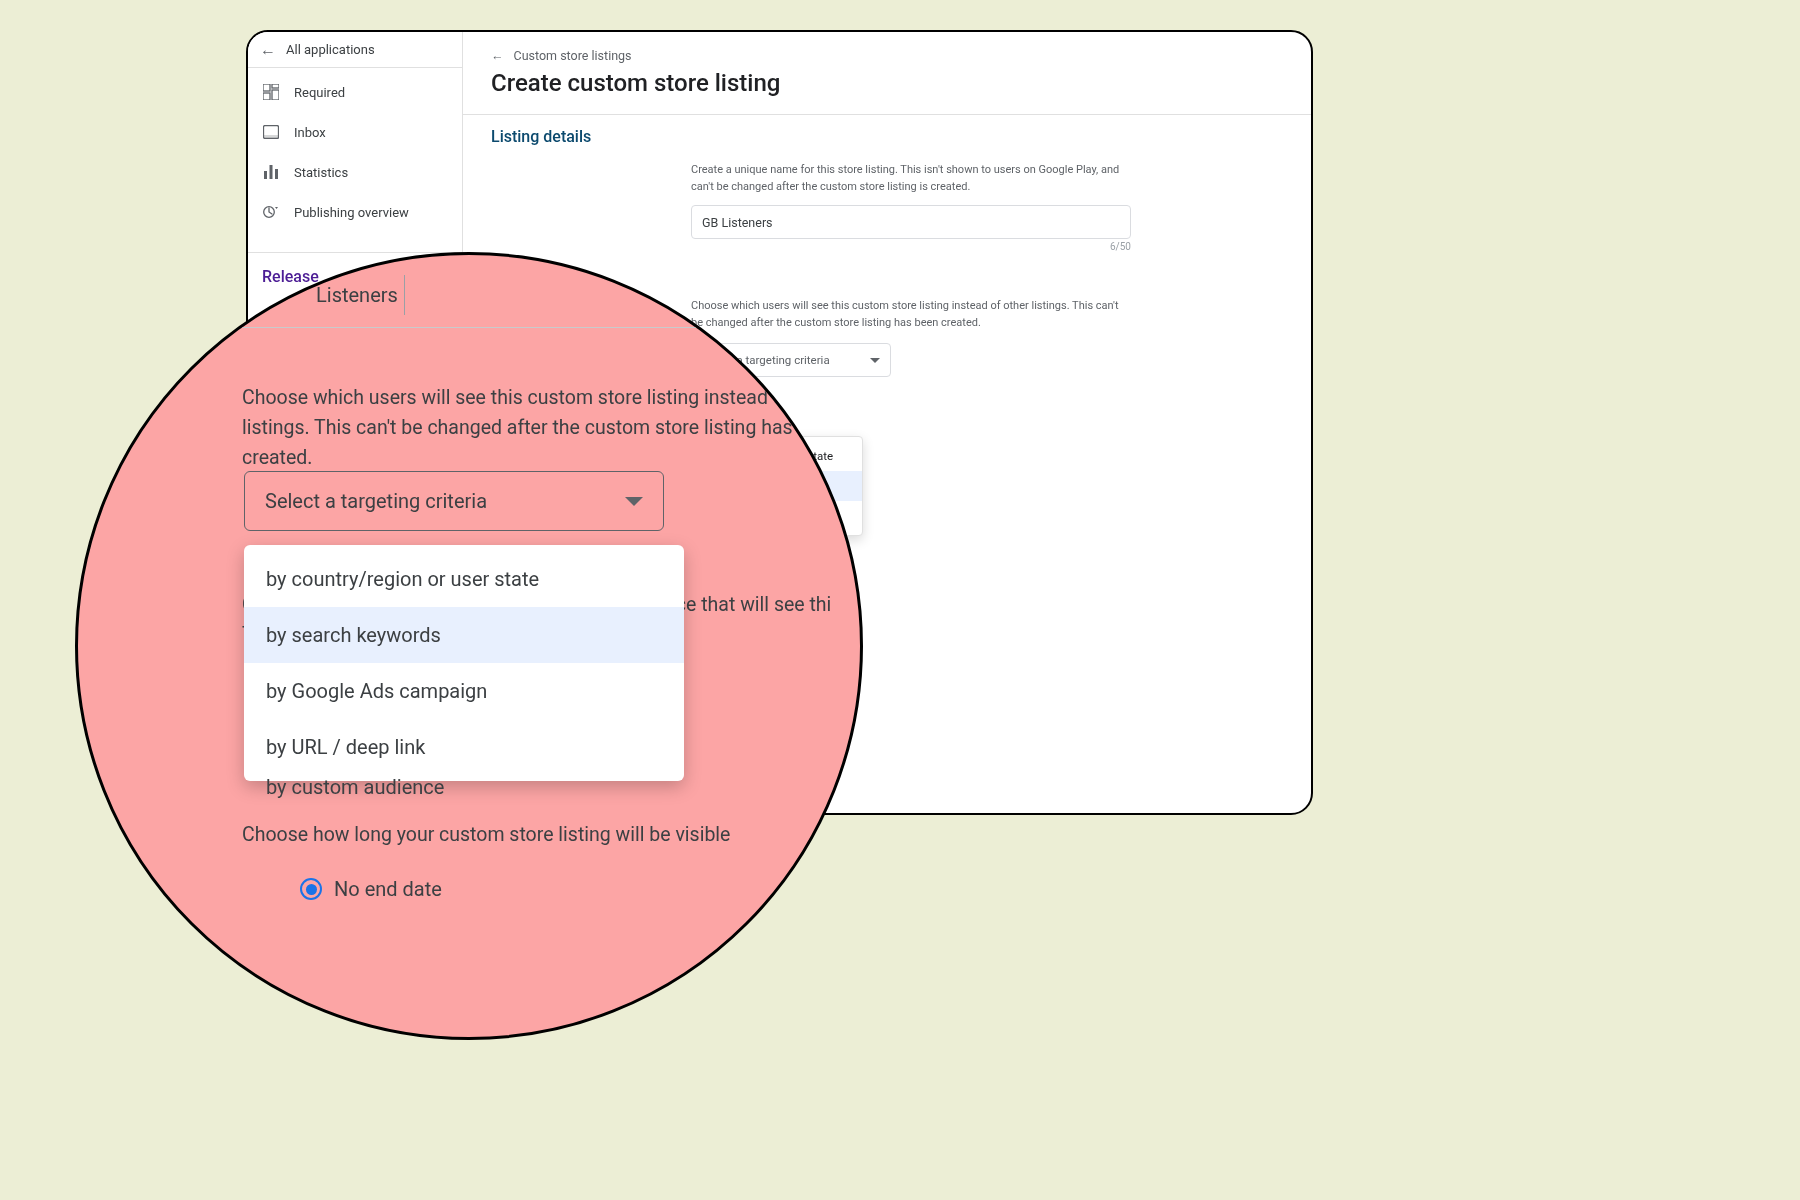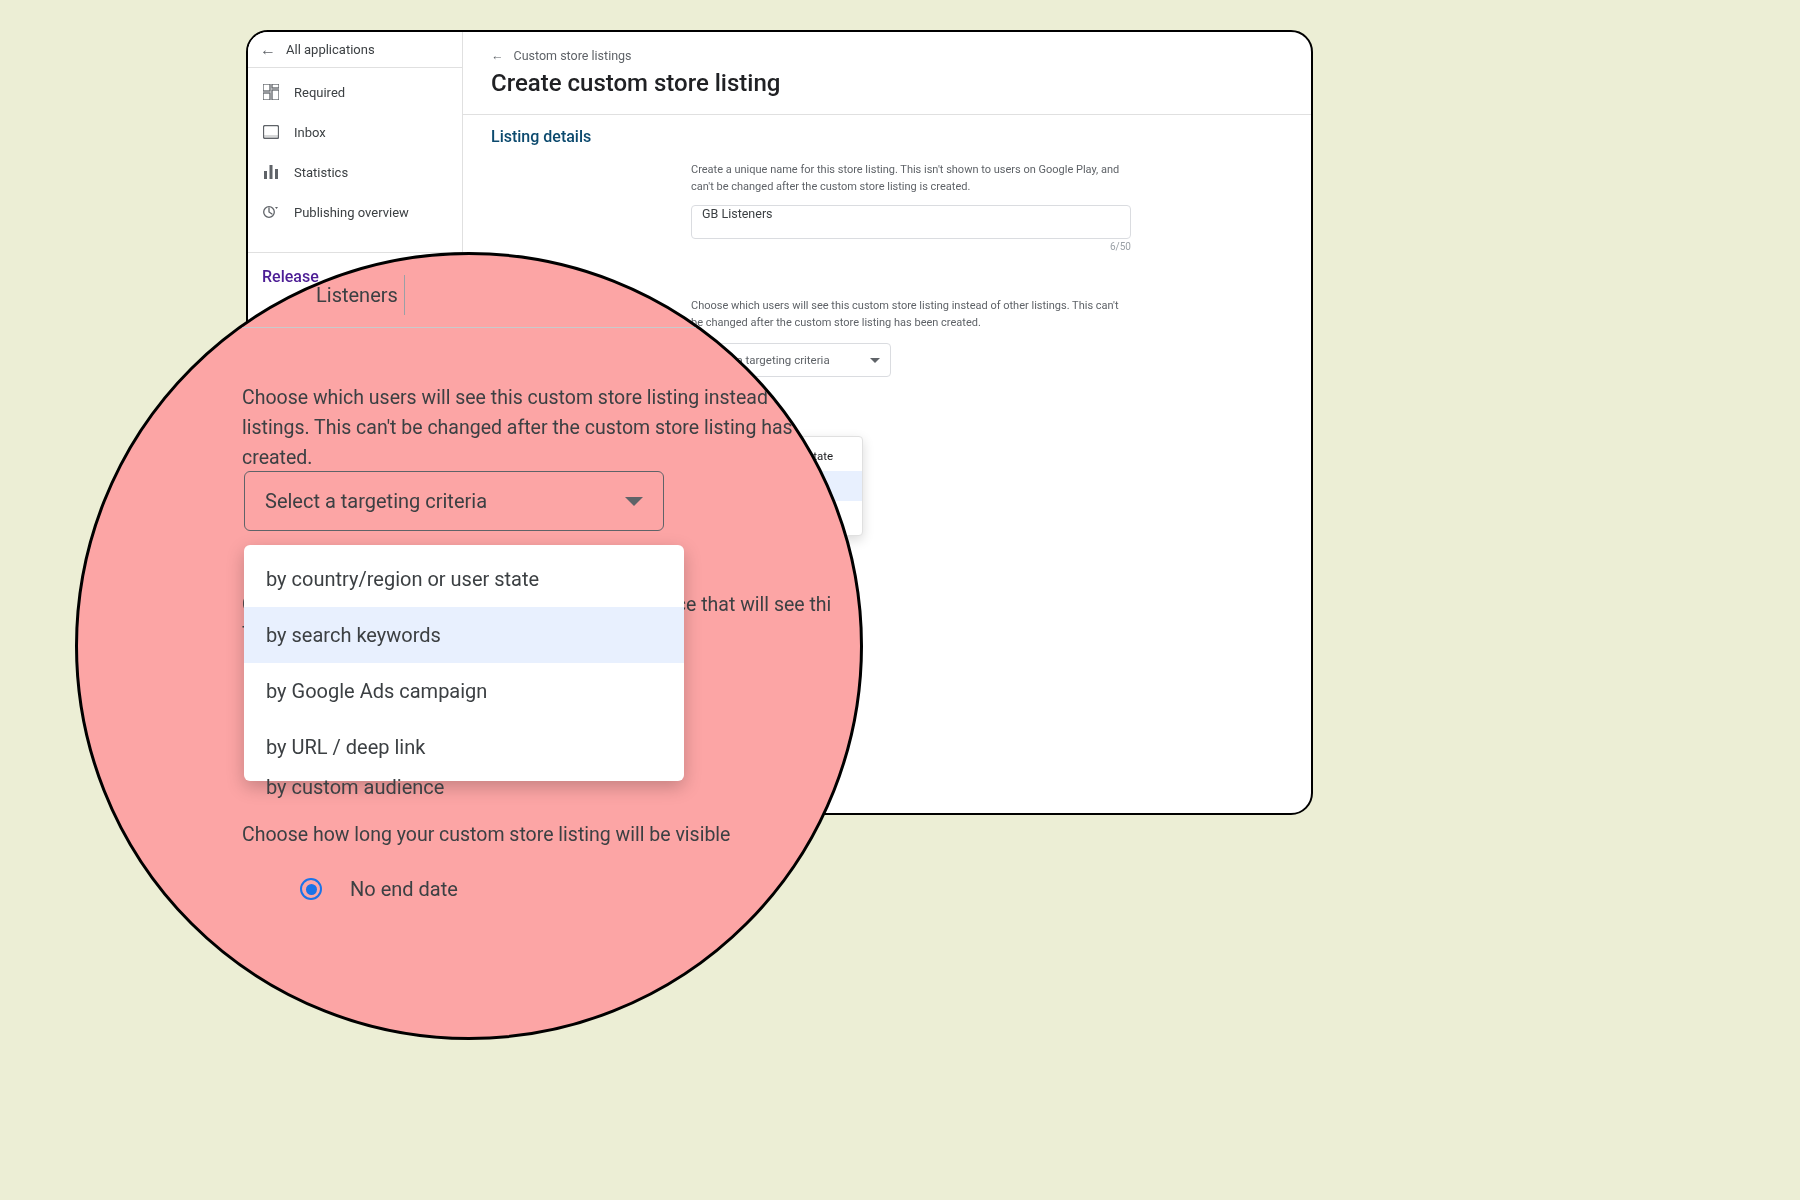--- a/index.html
+++ b/index.html
@@ -91,21 +91,21 @@
     margin-top: 14px; margin-bottom: 16px;
   }
   .sm-form { margin-left: 200px; }
   .sm-help { font-size: 11px; color: #5f6368; line-height: 1.5; max-width: 440px; }
   .sm-input {
     margin-top: 10px;
     border: 1px solid #dadce0;
     border-radius: 4px;
     height: 34px;
     width: 440px;
-    display: flex; 
+    display: flex; align-items: center;
     padding: 0 10px;
     font-size: 12.5px;
   }
   .sm-counter {
     font-size: 10px; color: #9aa0a6;
     width: 440px; text-align: right; margin-top: 2px;
   }
   .sm-select {
     margin-top: 12px;
     border: 1px solid #dadce0; border-radius: 4px;
@@ -229,21 +229,21 @@
     font-size: 19.5px; color: #3c4043;
   }
   .mag .help3 {
     position: absolute;
     left: 164px; top: 568px;
     font-size: 19.5px; color: #3c4043;
   }
   .mag .radio-row {
     position: absolute;
     left: 222px; top: 622px;
-    display: flex; align-items: center; gap: 28px;
+    display: flex; align-items: center; gap: 12px;
     font-size: 20px; color: #3c4043;
   }
   .mag .radio-row .dot {
     width: 22px; height: 22px;
     border: 2.5px solid #1a73e8;
     border-radius: 50%;
     display: inline-flex; align-items: center; justify-content: center;
   }
   .mag .radio-row .dot::after {
     content: "";

